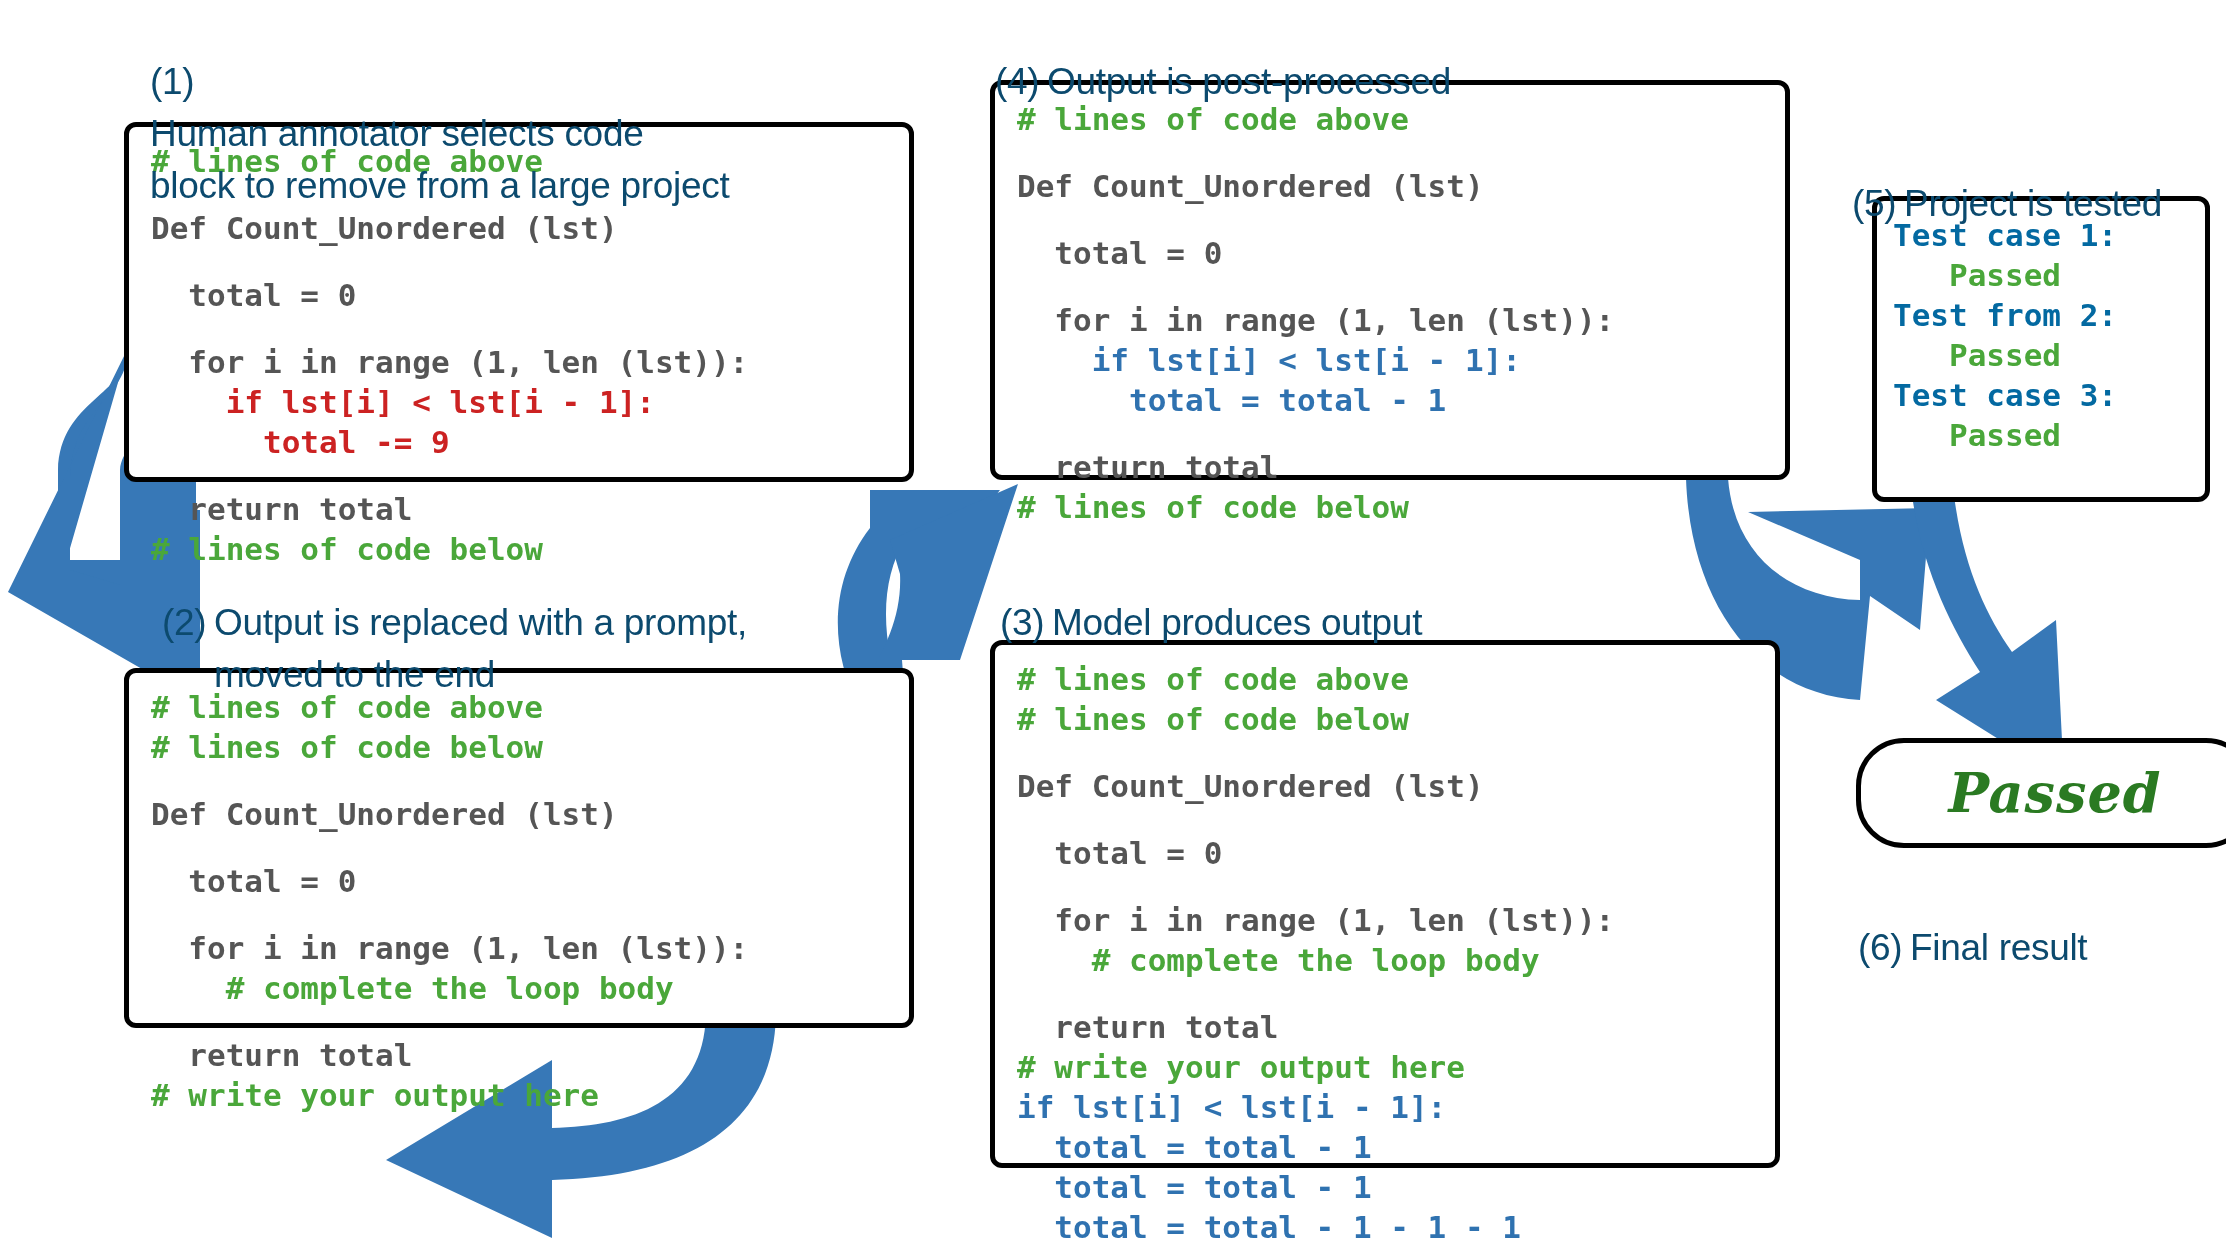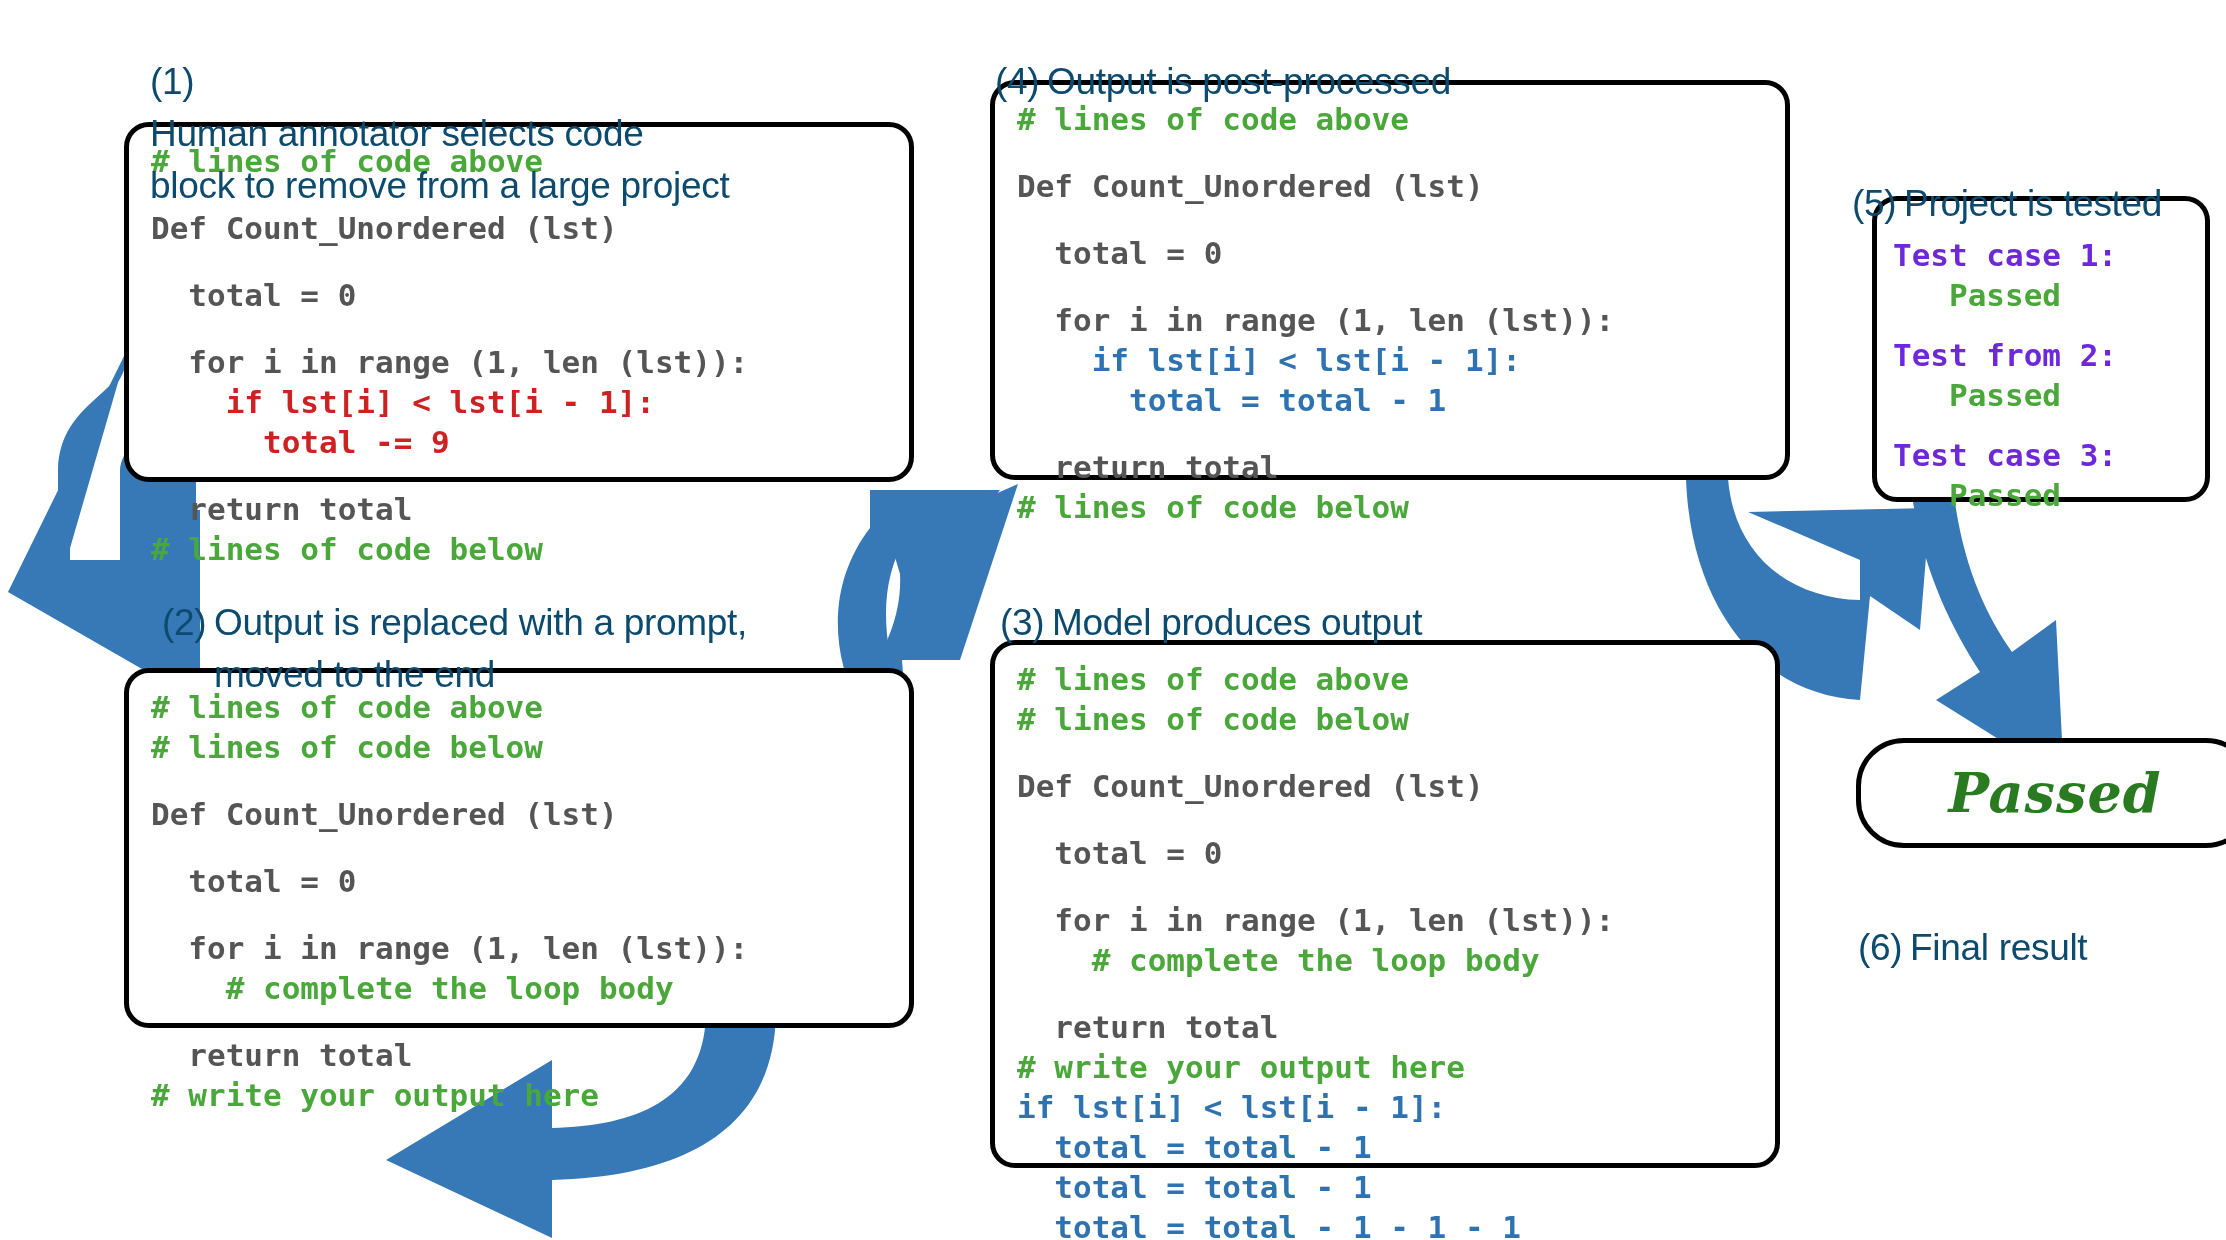--- a/index.html
+++ b/index.html
@@ -43,38 +43,38 @@
     width: 52px;
   }
   .caption .txt {
     display: inline-block;
     vertical-align: top;
   }
   .codebox {
     position: absolute;
     background: #ffffff;
     border: 5px solid #000000;
-    border-radius: 25px;
+    border-radius: 12px;
     z-index: 2;
     box-sizing: border-box;
     padding: 14px 20px 16px 22px;
   }
   .codeline {
     font-family: "DejaVu Sans Mono", "Liberation Mono", monospace;
     font-size: 31px;
     line-height: 40px;
     white-space: pre;
     font-weight: bold;
     color: #555555;
   }
   .c-gray   { color: #555555; font-weight: bold; margin-top: 27px; }
   .c-green  { color: #4aa73a; font-weight: bold; }
   .c-red    { color: #cc2222; font-weight: bold; }
   .c-blue   { color: #2f72b0; font-weight: bold; }
-  .c-black  { color: #6d28d9; font-weight: bold; margin-top: 20px; }
+  .c-black  { color: #0369a1; font-weight: bold; }
 
   
   .testline {
     font-family: "DejaVu Sans Mono", "Liberation Mono", monospace;
     font-size: 31px;
     line-height: 40px;
     white-space: pre;
     font-weight: bold;
   }
   

